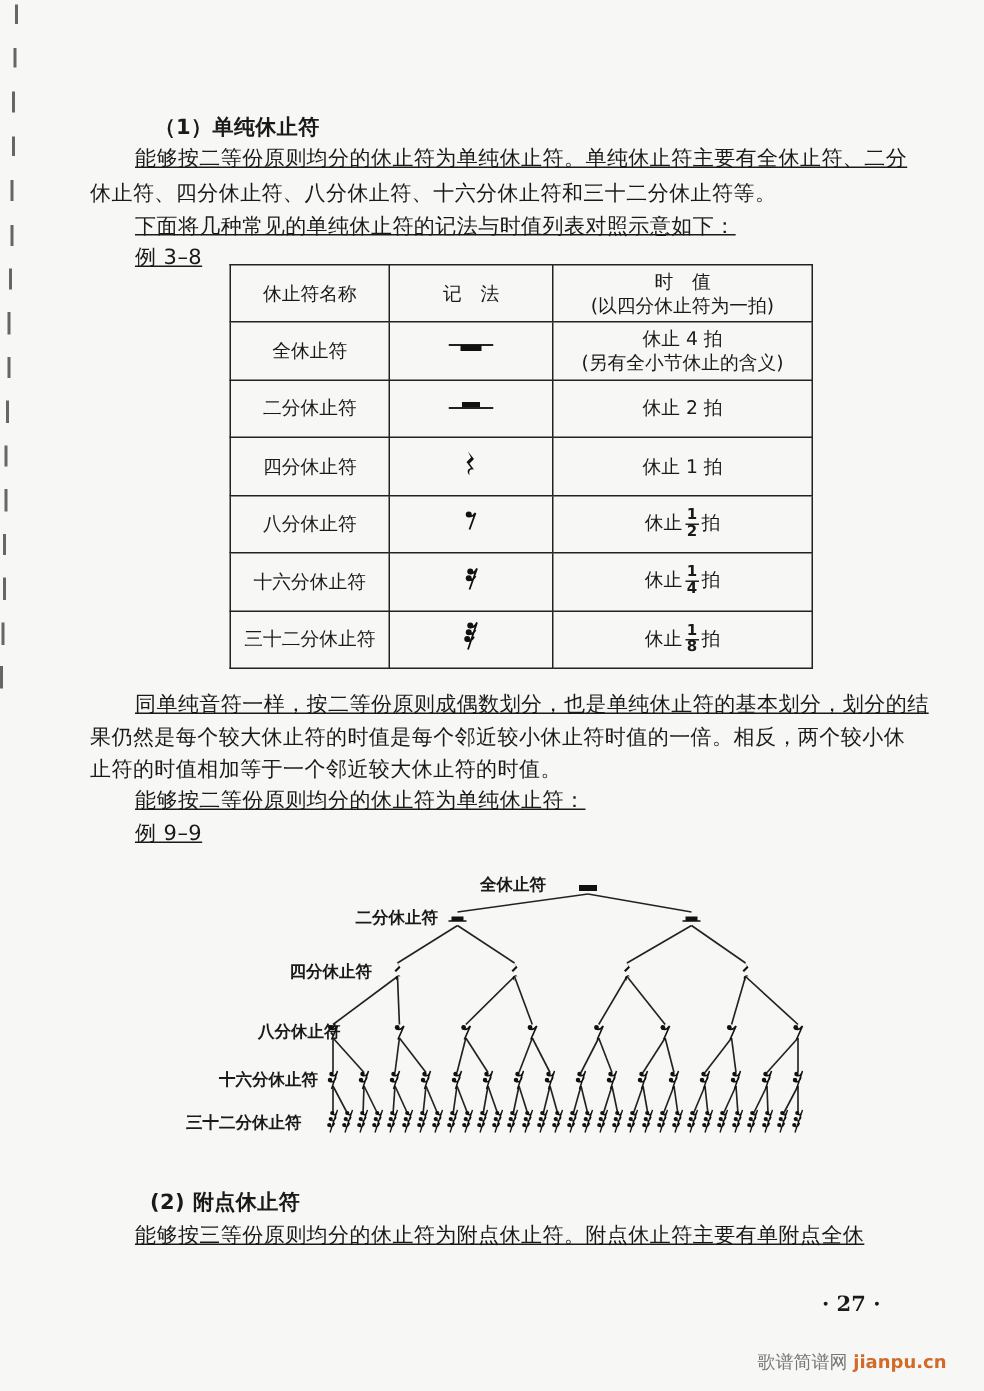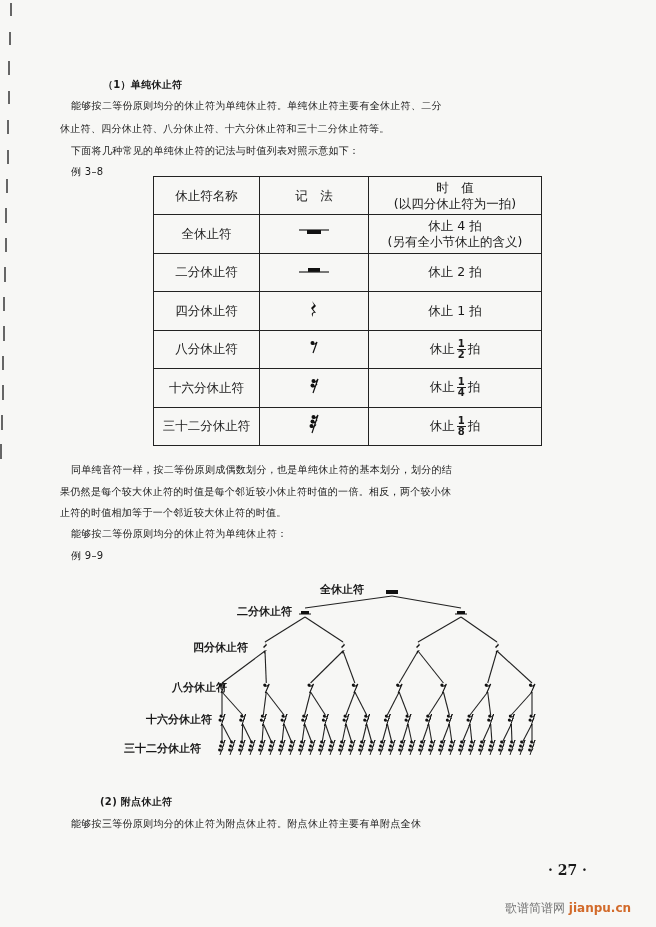--- a/index.html
+++ b/index.html
@@ -4,23 +4,23 @@
 <style>
   html, body { margin:0; padding:0; }
   body {
     width:656px; height:927px; position:relative; overflow:hidden;
     background:#f7f7f5;
     font-family:"DejaVu Sans", sans-serif;
     color:#1a1a1a;
   }
   .binding { position:absolute; left:0; top:0; width:20px; height:500px; }
   .binding i { position:absolute; width:2px; background:#666; }
-  .txt { position:absolute; font-size:10px; line-height:20px; white-space:nowrap; letter-spacing:0.3px; }
+  .txt { position:absolute; font-size:14px; line-height:20px; white-space:nowrap; letter-spacing:0.3px; }
   .bold { font-weight:bold; }
-  .indent { left:71px; }
+  .indent { left:90px;text-decoration:underline; }
   .flush { left:60px; }
 
   table.rests {
     position:absolute; left:140px; top:176px; width:389px;
     border-collapse:collapse; font-size:12.5px;margin-left:13px;
   }
   table.rests td, table.rests th {
     border:1.5px solid #222; text-align:center; padding:0; font-weight:normal;
     line-height:16px;
   }

